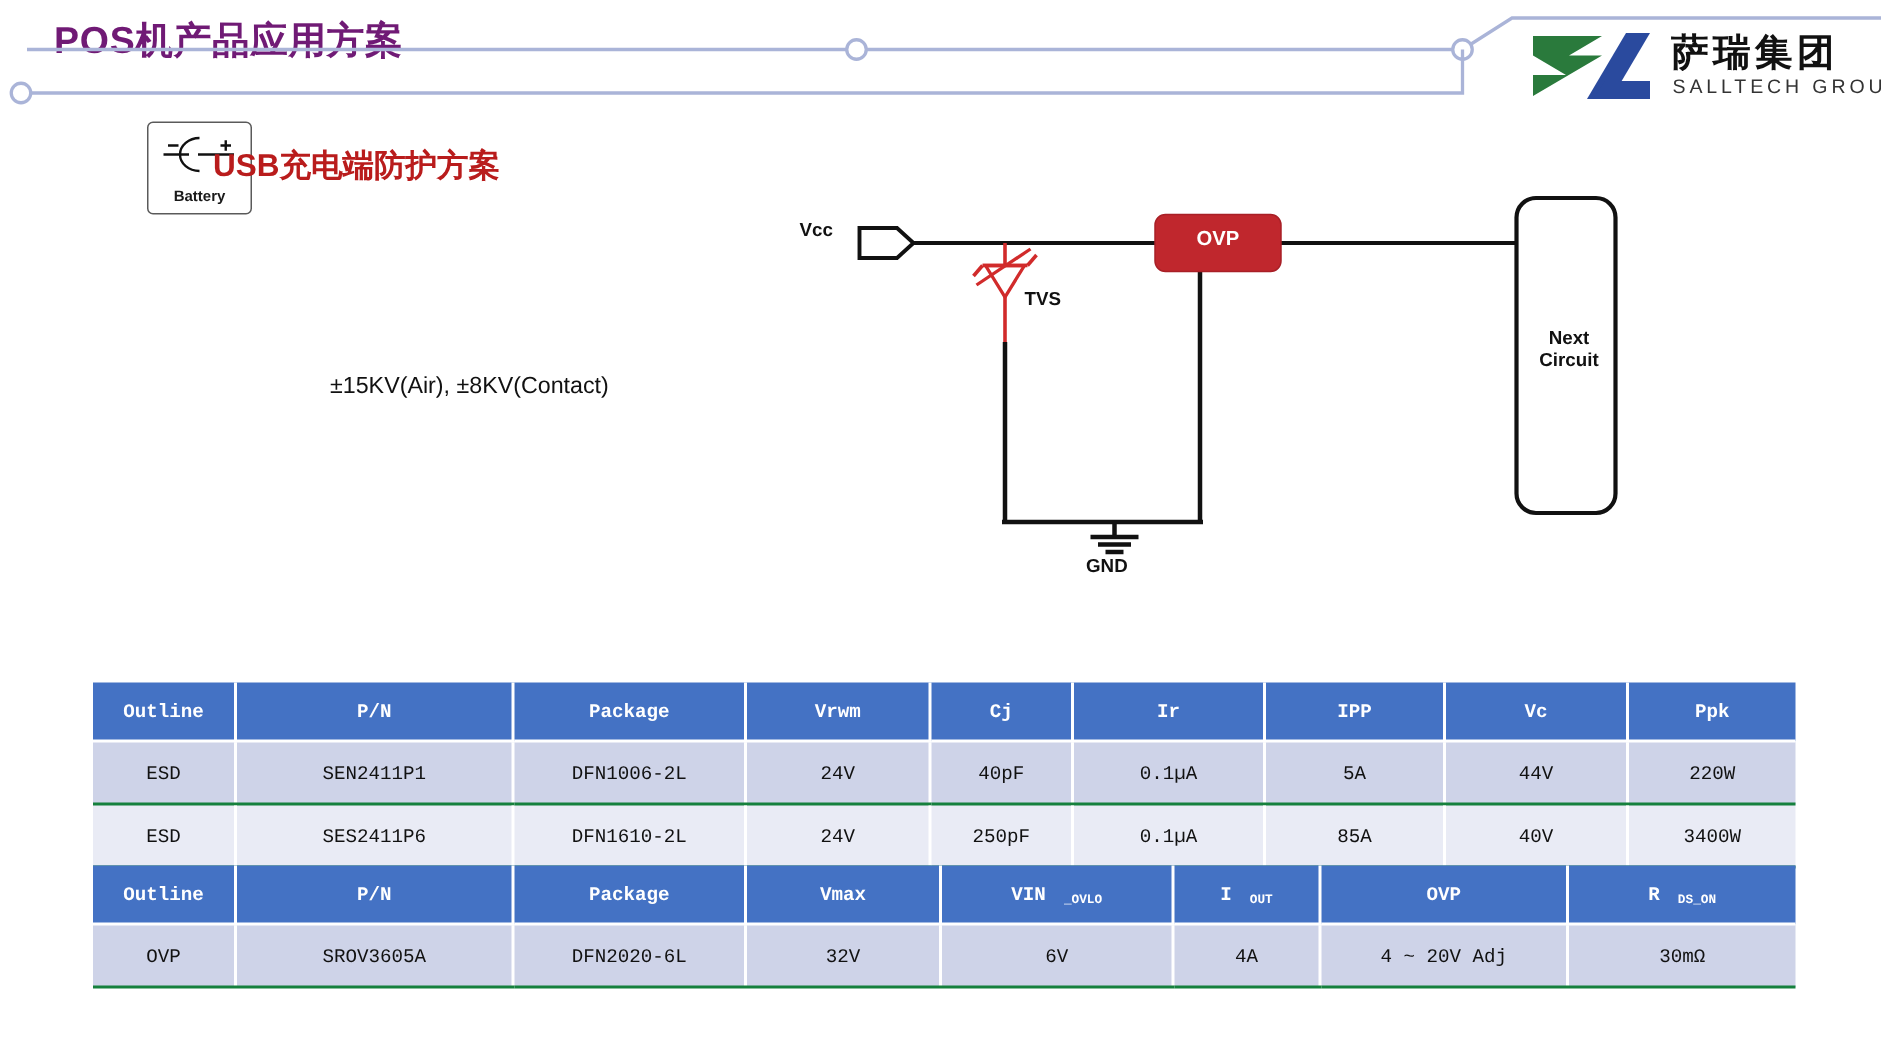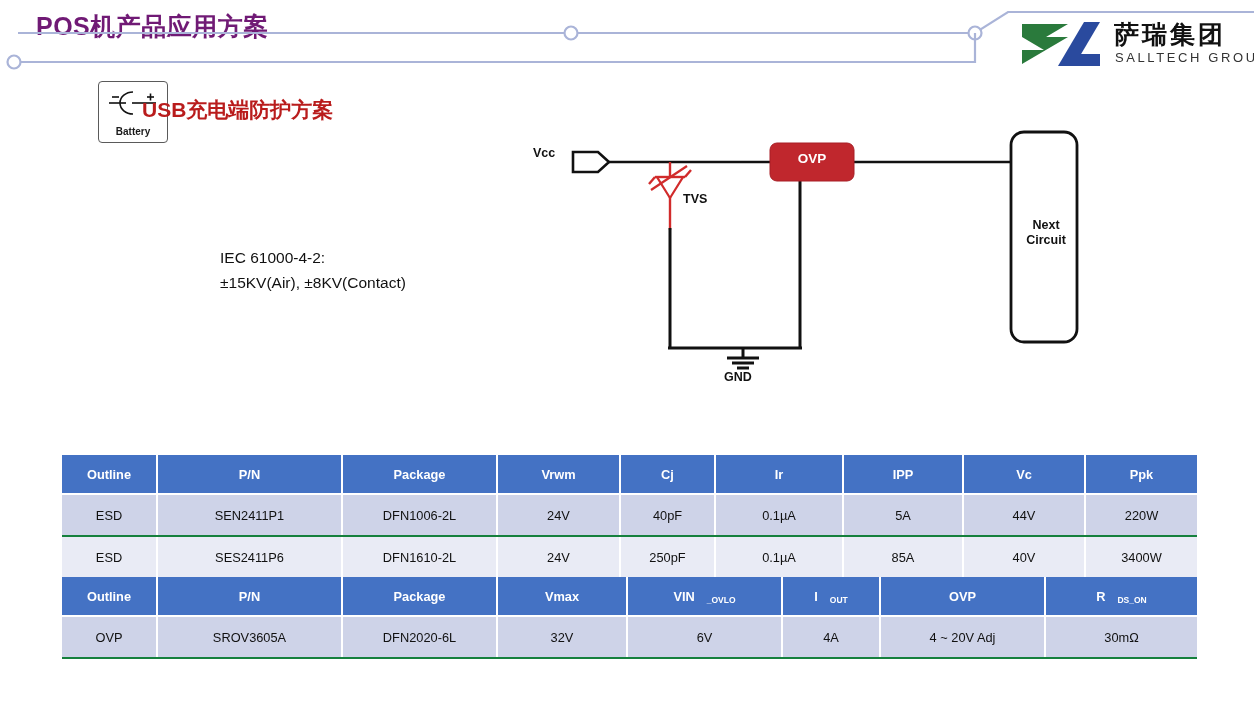--- a/index.html
+++ b/index.html
@@ -103,20 +103,21 @@
   #lbl-gnd  { left: 209px; top: 250px; font-size: 12.5px; }
   #lbl-ovp  { left: 255px; top: 31px;  font-size: 13.5px; color:#fff; width:84px; text-align:center;}
   #lbl-next { left: 495px; top: 98px;  font-size: 12.5px; width: 72px; text-align: center; line-height: 15px;}
 
   
   .tbl {
     position: absolute;
     border-collapse: collapse;
     table-layout: fixed;
     font-size: 12.5px;
+    font-family: Liberation Mono, monospace;
   }
   #table-esd { left: 62px; top: 455px; width: 1135px; }
   #table-ovp { left: 62px; top: 577px; width: 1135px; }
   .tbl th {
     background: #4472c4;
     color: #ffffff;
     font-weight: bold;
     font-size: 12.8px;
     height: 38px;
     text-align: center;
@@ -178,21 +179,20 @@
     <line x1="13" y1="11" x2="20" y2="11" stroke="#111" stroke-width="1.6"></line>
     <line x1="48" y1="11" x2="55" y2="11" stroke="#111" stroke-width="1.6"></line>
     <line x1="51.5" y1="7.5" x2="51.5" y2="14.5" stroke="#111" stroke-width="1.6"></line>
   </svg>
   <div class="cap">Battery</div>
 </div>
 
 <div id="section-title">USB充电端防护方案</div>
 
 <div id="iec-spec">
-  <div>IEC 61000-4-2:</div>
   <div>±15KV(Air), ±8KV(Contact)</div>
 </div>
 
 <div id="circuit">
   <svg width="600" height="280" viewBox="0 0 600 280">
 
     <path d="M58 32 L83 32 L94 42 L83 52 L58 52 Z" fill="#ffffff" stroke="#111" stroke-width="2.6"></path>
 
     <line x1="94" y1="42" x2="255" y2="42" stroke="#111" stroke-width="2.6"></line>
 

